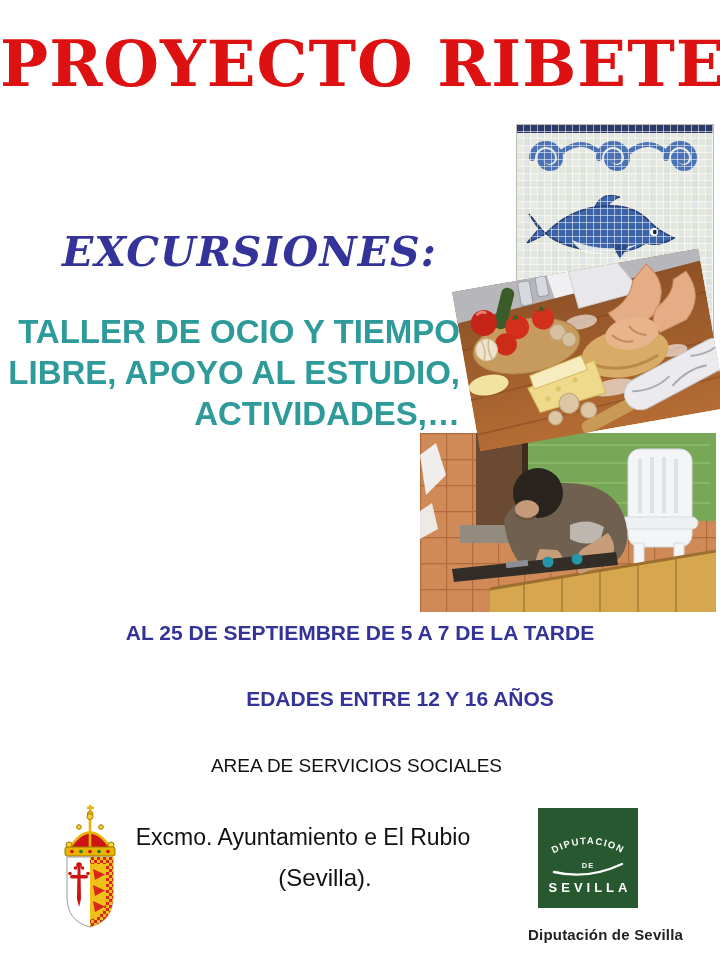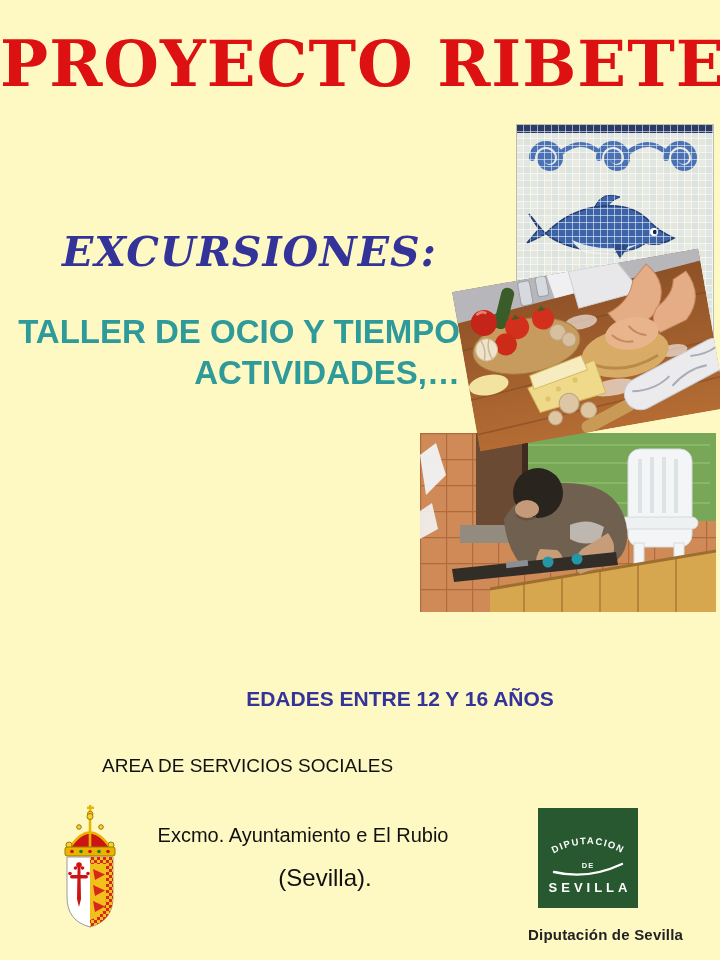--- a/index.html
+++ b/index.html
@@ -1,17 +1,17 @@
 <!DOCTYPE html>
 <html style="--title-red: #dd1111; --heading-navy: #333399; --activities-teal: #2e9a9a; --info-navy: #333399; --logo-green: #27582f;"><head>
 <meta charset="utf-8">
 <style>
   html,body{margin:0;padding:0;background:#888;}
   .poster{
-    position:relative;width:720px;height:960px;background:#fef9c3;
+    position:relative;width:720px;height:960px;background:#ffffff;
     margin:0 auto;overflow:hidden;
     font-family:"Liberation Sans",sans-serif;
   }
   .title{
     position:absolute;top:24px;left:0;width:720px;text-align:center;
     font-family:"DejaVu Serif",serif;font-weight:bold;
     font-size:64px;line-height:80px;color:var(--title-red,#dd1111);
     letter-spacing:1px;white-space:nowrap;
   }
   .activities-heading{
@@ -27,26 +27,26 @@
   .inscription{
     position:absolute;top:621px;left:0;width:720px;text-align:center;
     font-weight:bold;font-size:21px;line-height:23px;
     color:var(--info-navy,#333399);
   }
   .ages{
     position:absolute;top:687px;left:0;width:720px;text-align:center;
     font-weight:bold;font-size:21px;color:var(--info-navy,#333399);padding-left:40px;
   }
   .area{
-    position:absolute;top:755px;left:102px;width:400px;text-align:left;
+    position:absolute;top:755px;left:102px;width:400px;text-align:right;
     font-size:19px;color:#111;
   }
   .council1{
     position:absolute;top:824px;left:103px;width:400px;text-align:center;
-    font-size:20px;color:#111;
+    font-size:23px;color:#111;
   }
   .council2{
     position:absolute;top:864px;left:125px;width:400px;text-align:center;
     font-size:24px;color:#111;
   }
   .photo{position:absolute;display:block;}
   #mosaic{left:516px;top:124px;width:198px;height:218px;z-index:1;}
   #woodwork{left:420px;top:433px;width:296px;height:179px;z-index:2;}
   #cooking{left:452px;top:292px;width:250px;height:162px;z-index:3;
            transform:rotate(-10deg);transform-origin:0 0;}
@@ -62,20 +62,21 @@
 <body>
 
 <div class="poster">
 
   <div class="title">PROYECTO RIBETE</div>
 
   <div class="activities-heading">EXCURSIONES:</div>
 
   <div class="activities-list">
     <div>TALLER DE OCIO Y TIEMPO</div>
+    <div>LIBRE, APOYO AL ESTUDIO,</div>
     <div>ACTIVIDADES,…</div>
   </div>
 
   <div class="photo" id="mosaic">
     <svg width="198" height="218" viewBox="0 0 198 218">
       <defs>
         <pattern id="tilebg" width="14" height="14" patternUnits="userSpaceOnUse">
           <rect width="14" height="14" fill="#e2e6dd"></rect>
           <rect x="7" width="7" height="7" fill="#dde3da"></rect>
           <rect y="7" width="7" height="7" fill="#e9ebe2"></rect>
@@ -227,20 +228,21 @@
       <circle cx="106" cy="108" r="2.6" fill="#e2c468"></circle>
       <circle cx="76" cy="122" r="2.6" fill="#e2c468"></circle>
 
       <circle cx="96" cy="130" r="10" fill="#dcc6a4" stroke="#bfa37e"></circle>
       <circle cx="114" cy="140" r="8" fill="#dcc6a4" stroke="#bfa37e"></circle>
       <circle cx="80" cy="142" r="7" fill="#dcc6a4" stroke="#bfa37e"></circle>
     </svg>
   </div>
 
   <div class="inscription">
+    <div>AL 25 DE SEPTIEMBRE DE 5 A 7 DE LA TARDE</div>
   </div>
 
   <div class="ages">EDADES ENTRE 12 Y 16 AÑOS</div>
 
   <div class="area">AREA DE SERVICIOS SOCIALES</div>
 
   <div class="photo" id="crest">
     <svg width="70" height="130" viewBox="0 0 70 130">
       <defs>
         <pattern id="chk" width="6" height="6" patternUnits="userSpaceOnUse">

